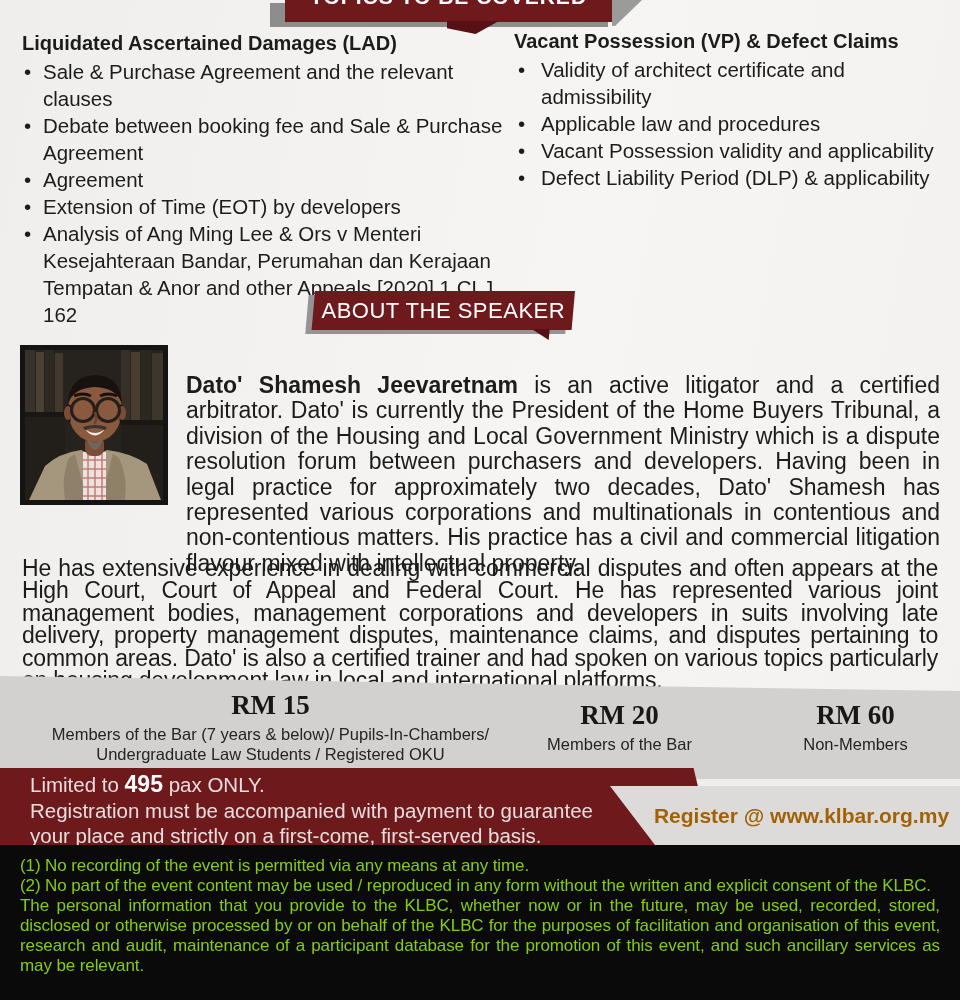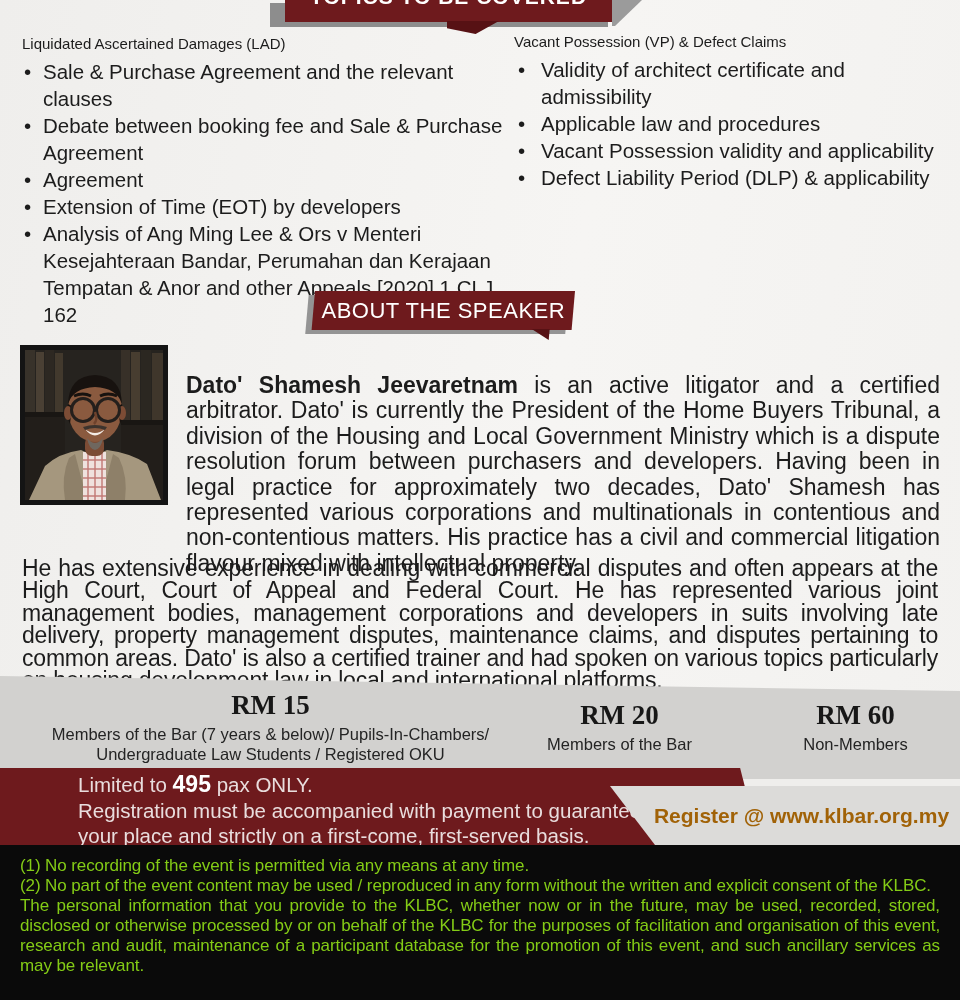--- a/index.html
+++ b/index.html
@@ -14,21 +14,21 @@
     clip-path:polygon(0 0,100% 0,10% 100%,0 100%);}
   .top-banner{position:absolute;left:285px;top:0;width:327px;height:22px;background:#6e1a1d;overflow:hidden;}
   .top-banner .label{position:absolute;top:-15px;left:0;width:100%;text-align:center;
     font-size:21px;font-weight:bold;letter-spacing:1px;color:#ffffff;white-space:nowrap;}
   .top-banner-tail{position:absolute;left:447px;top:21px;width:52px;height:13px;background:#571114;
     clip-path:polygon(0 0,100% 0,55% 100%,0 55%);}
   
   .col{position:absolute;font-size:20.5px;line-height:27px;}
   .col-left{left:22px;top:30px;width:482px;}
   .col-right{left:514px;top:28px;width:436px;}
-  .col h3{margin:0 0 1px 0;font-size:15px;line-height:27px;font-weight:normal;}
+  .col h3{margin:0 0 1px 0;font-size:20px;line-height:27px;font-weight:bold;}
   .col ul{margin:0;padding:0;list-style:none;}
   .col li{position:relative;padding-left:21px;}
   .col-right li{padding-left:27px;}
   .col li::before{content:"\2022";position:absolute;left:2px;top:0;}
   .col-right li::before{left:4px;}
   
   .speaker-banner{position:absolute;left:315px;top:291px;width:260px;height:39px;background:#6e1a1d;
     transform:skewX(-5deg);transform-origin:top left;box-shadow:-6px 4px 0 #949494;}
   .speaker-banner .label{display:block;transform:skewX(5deg);text-align:center;line-height:39px;
     color:#ffffff;font-size:22px;letter-spacing:.5px;white-space:nowrap;}
@@ -48,21 +48,21 @@
     clip-path:polygon(0 5px,100% 20px,100% 100%,0 100%);}
   .band-divider{position:absolute;left:0;top:779px;width:960px;height:7px;background:#efeeec;}
   .tier{position:absolute;text-align:center;color:#171717;}
   .tier .amount{font-family:"Liberation Serif",serif;font-weight:bold;font-size:27px;line-height:30px;}
   .tier .desc{font-size:16.5px;line-height:20px;margin-top:4px;color:#242424;}
   .tier-1{left:48px;top:690px;width:445px;}
   .tier-2{left:517px;top:700px;width:205px;}
   .tier-3{left:758px;top:700px;width:195px;}
   
   .reg-banner{position:absolute;left:0;top:768px;width:715px;height:90px;background:#6e1a1d;
-    clip-path:polygon(0 0,97% 0,100% 100%,0 100%);color:#e9dddd;padding-left:48px;}
+    clip-path:polygon(0 0,97% 0,100% 100%,0 100%);color:#e9dddd;}
   .reg-banner .inner{padding:4px 0 0 30px;width:588px;font-size:20.5px;line-height:25.5px;}
   .reg-banner .count{font-weight:bold;font-size:23px;color:#ffffff;}
   .register-strip{position:absolute;left:0;top:786px;width:960px;height:59px;background:#dcdbd9;
     clip-path:polygon(610px 0,100% 0,100% 100%,655px 100%);}
   .register-strip .label{position:absolute;left:655px;right:12px;top:0;bottom:0;
     display:flex;align-items:center;justify-content:center;
     font-size:21px;font-weight:bold;color:#a16207;white-space:nowrap;}
   
   .footer{position:absolute;left:0;top:845px;width:960px;height:155px;background:#0a0a0a;
     color:#84cc16;box-sizing:border-box;padding:11px 20px 0 20px;

